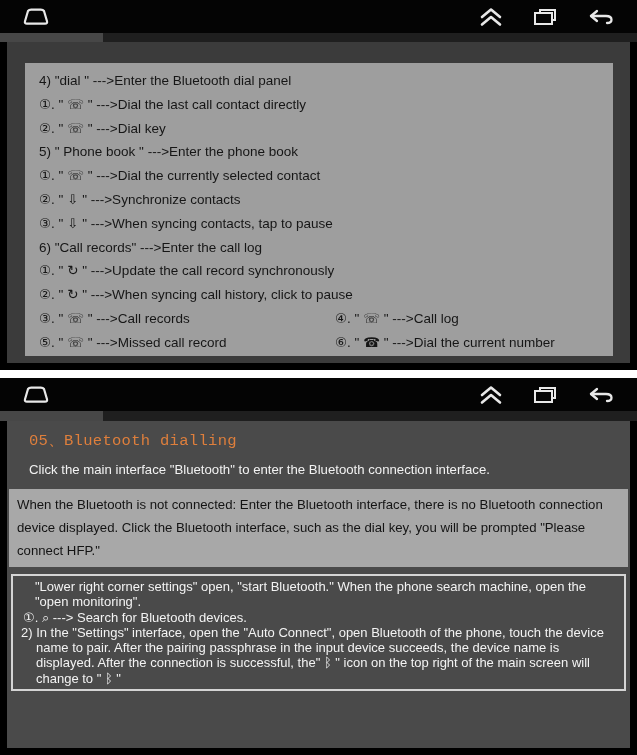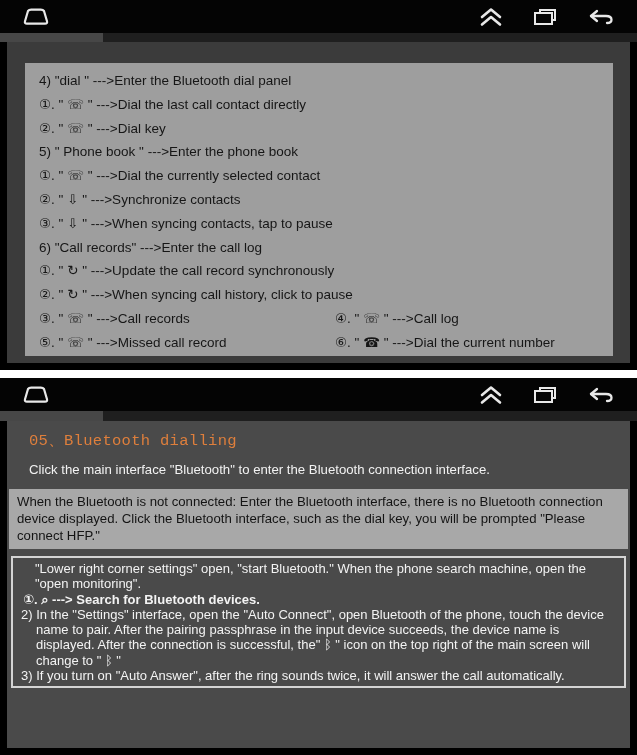--- a/index.html
+++ b/index.html
@@ -25,26 +25,26 @@
     box-sizing:border-box;padding:6px 6px 0 14px;color:#161616;font-size:13.5px;}
   .row{height:23.8px;line-height:23.8px;white-space:nowrap;}
   .dualrow{display:flex;}
   .dualrow .left{display:inline-block;width:296px;}
 
   
   .content-bottom{position:absolute;top:43px;left:7px;right:7px;bottom:7px;background:#4a4a4a;color:#efefef;}
   .heading{margin:9px 0 0 22px;color:#df7f3c;font-size:15.5px;letter-spacing:0.3px;font-family:Liberation Mono, monospace;}
   .intro{margin:11px 0 0 22px;font-size:13.2px;color:#f2f2f2;}
   .note{margin:12px 2px 0 2px;background:#a8a8a8;color:#141414;font-size:13.2px;
-    line-height:17px;padding:4px 10px 5px 8px;}
+    line-height:23px;padding:4px 10px 5px 8px;}
   .listbox{margin:7px 4px 0 4px;border:2px solid #d4d4d4;padding:3px 8px 3px 8px;
     font-size:13px;line-height:15.3px;color:#f3f3f3;}
   .hang{padding-left:15px;text-indent:-15px;}
   .body1{padding-left:14px;}
-  .iconline{padding-left:2px;font-weight:bold;}
+  .iconline{padding-left:2px;}
 </style>
 </head>
 <body>
 
 <div id="screen">
 
   <div class="panel" id="panel-top">
     <div class="statusbar">
       <span class="icon">
         <svg width="28" height="18" viewBox="0 0 28 18">
@@ -131,18 +131,17 @@
       <div class="remnant" style="height:10px"></div>
     </div>
     <div class="content-bottom">
       <div class="heading">05、Bluetooth dialling</div>
       <div class="intro">Click the main interface "Bluetooth" to enter the Bluetooth connection interface.</div>
       <div class="note">When the Bluetooth is not connected: Enter the Bluetooth interface, there is no Bluetooth connection device displayed. Click the Bluetooth interface, such as the dial key, you will be prompted "Please connect HFP."</div>
       <div class="listbox">
         <div class="body1">"Lower right corner settings" open, "start Bluetooth." When the phone search machine, open the "open monitoring".</div>
         <div class="iconline">①. ⌕ ---&gt; Search for Bluetooth devices.</div>
         <div class="hang">2) In the "Settings" interface, open the "Auto Connect", open Bluetooth of the phone, touch the device name to pair. After the pairing passphrase in the input device succeeds, the device name is displayed. After the connection is successful, the" ᛒ " icon on the top right of the main screen will change to " ᛒ "</div>
-        <div class="hang">3) If you turn on "Auto Answer", after the ring sounds twice, it will answer the call automatically.</div>
       </div>
     </div>
   </div>
 
 </div>
 
 </body></html>

